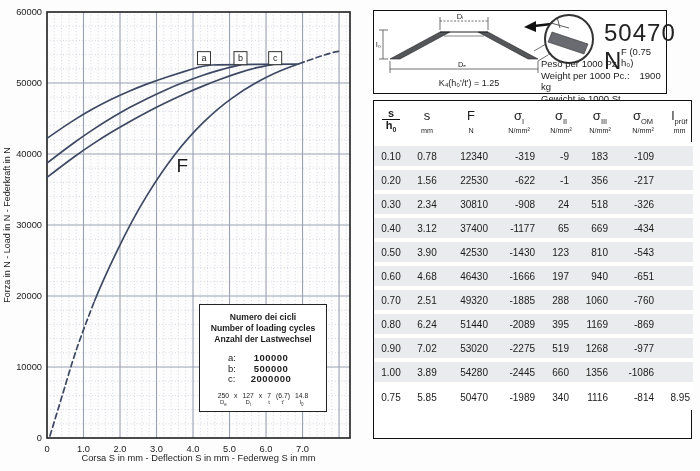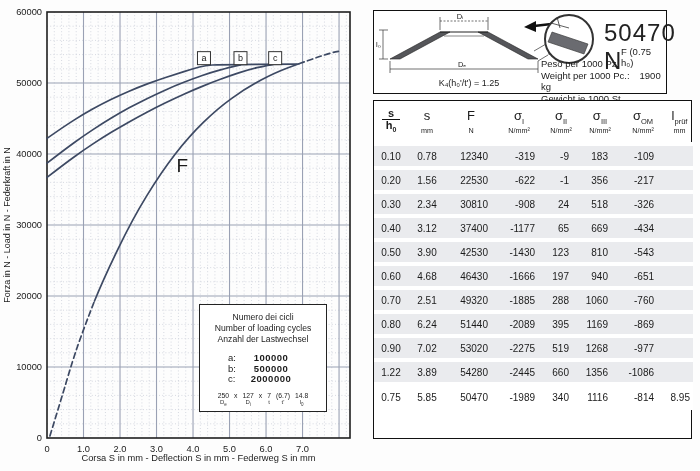--- a/index.html
+++ b/index.html
@@ -1,21 +1,21 @@
 <!DOCTYPE html>
 <html><head>
 <meta charset="utf-8">
 <style>
   html,body{margin:0;padding:0;background:#ffffff;}
   body{width:700px;height:471px;font-family:"Liberation Sans",sans-serif;color:#1b1b1b;}
   .page{position:relative;width:700px;height:471px;background:#fdfdfd;overflow:hidden;}
   .chart-area{position:absolute;left:0;top:0;width:368px;height:471px;}
   .legend-box{position:absolute;left:199px;top:304px;width:128px;height:108px;background:#ffffff;
     border:1px solid #222;box-sizing:border-box;text-align:center;z-index:2;}
-  .legend-title{font-size:8.6px;line-height:11px;margin-top:7px;}
+  .legend-title{font-size:8.6px;line-height:11px;margin-top:7px;font-weight:bold;}
   .legend-cycles{margin-top:8px;font-size:9.5px;line-height:10.5px;display:inline-block;}
   .cyc-row{display:flex;}
   .cyc-label{width:16px;text-align:left;}
   .cyc-value{width:54px;text-align:center;letter-spacing:.5px;font-weight:bold;}
   .legend-dims{margin-top:6px;font-size:6.8px;display:flex;justify-content:center;align-items:flex-start;gap:5px;line-height:7px;}
   .dim-col{text-align:center;}
   .dim-lab{font-size:6px;color:#333;}
   .dim-lab sub{font-size:4.5px;}
   .header-box{position:absolute;left:373px;top:10px;width:294px;height:84px;border:1.5px solid #111;
     box-sizing:border-box;background:#fff;}
@@ -370,21 +370,21 @@
             <td class="c1">0.90</td>
             <td class="c2">7.02</td>
             <td class="c3">53020</td>
             <td class="c4">-2275</td>
             <td class="c5">519</td>
             <td class="c6">1268</td>
             <td class="c7">-977</td>
             <td class="c8"></td>
           </tr>
           <tr>
-            <td class="c1">1.22</td>
+            <td class="c1">1.00</td>
             <td class="c2">3.89</td>
             <td class="c3">54280</td>
             <td class="c4">-2445</td>
             <td class="c5">660</td>
             <td class="c6">1356</td>
             <td class="c7">-1086</td>
             <td class="c8"></td>
           </tr>
           <tr class="final">
             <td class="c1">0.75</td>

